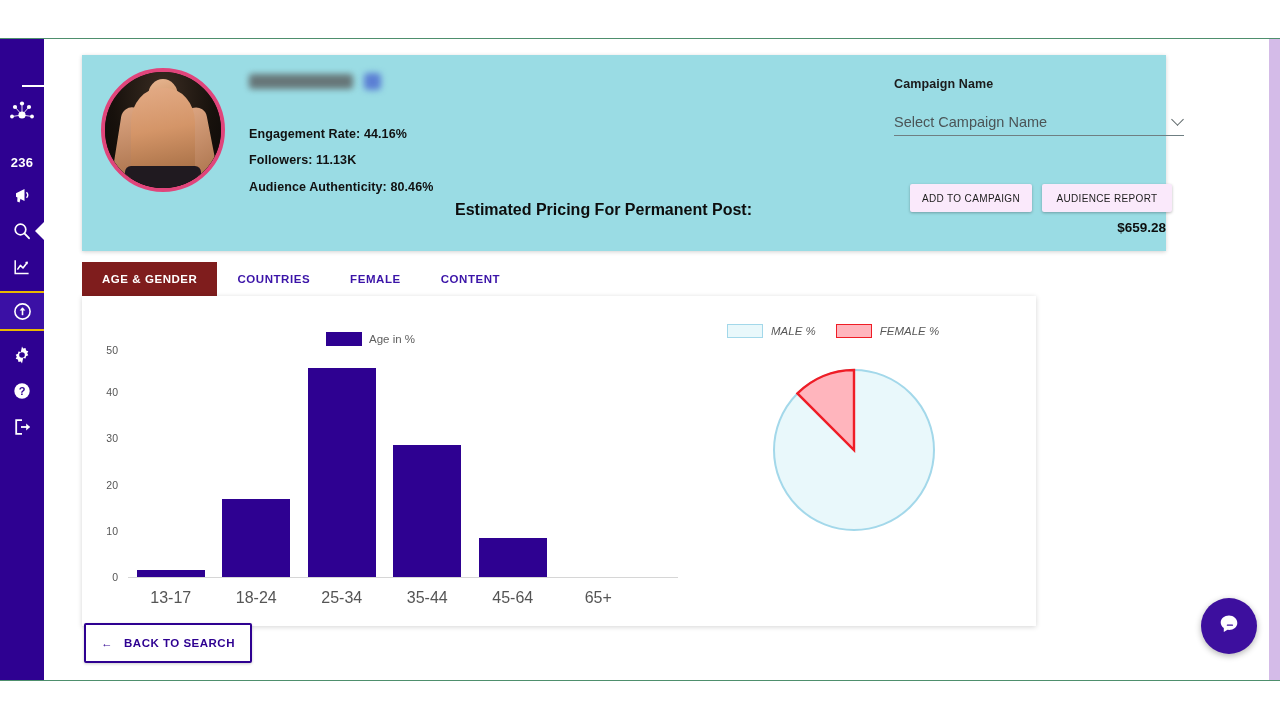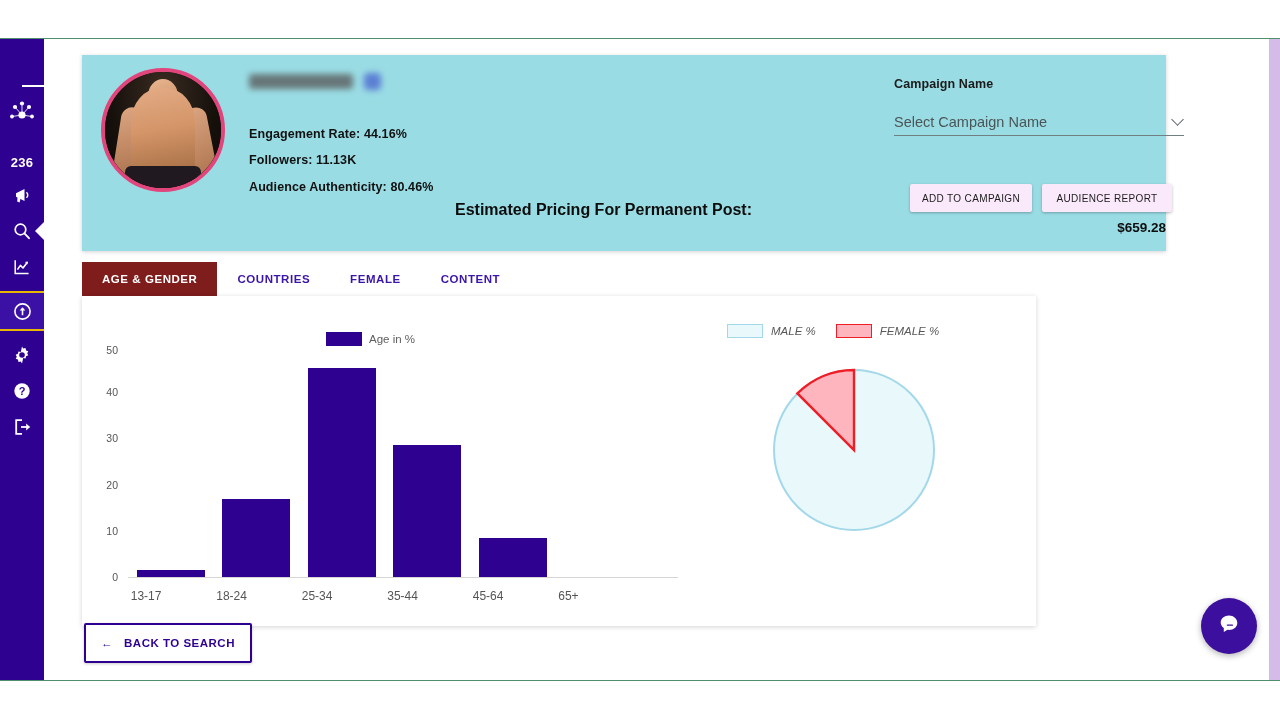--- a/index.html
+++ b/index.html
@@ -242,21 +242,21 @@
     position: absolute; left: 46px; top: 50px;
     width: 513px; height: 231px;
   }
   .bar {
     position: absolute; bottom: 0;
     background: #2e0191;
     width: 68px;
   }
   .x-tick {
     position: absolute;
-    font-size: 12px; color: #555; 
+    font-size: 16px; color: #555; text-align: center;
     width: 80px;
   }
   #baseline {
     position: absolute; left: 46px; top: 281px;
     width: 550px; height: 1px; background: #d6d6d6;
   }
 
   
   #pie-chart { position: absolute; left: 600px; top: 0; width: 354px; height: 330px; font-style: italic; }
   #pie-legend {

